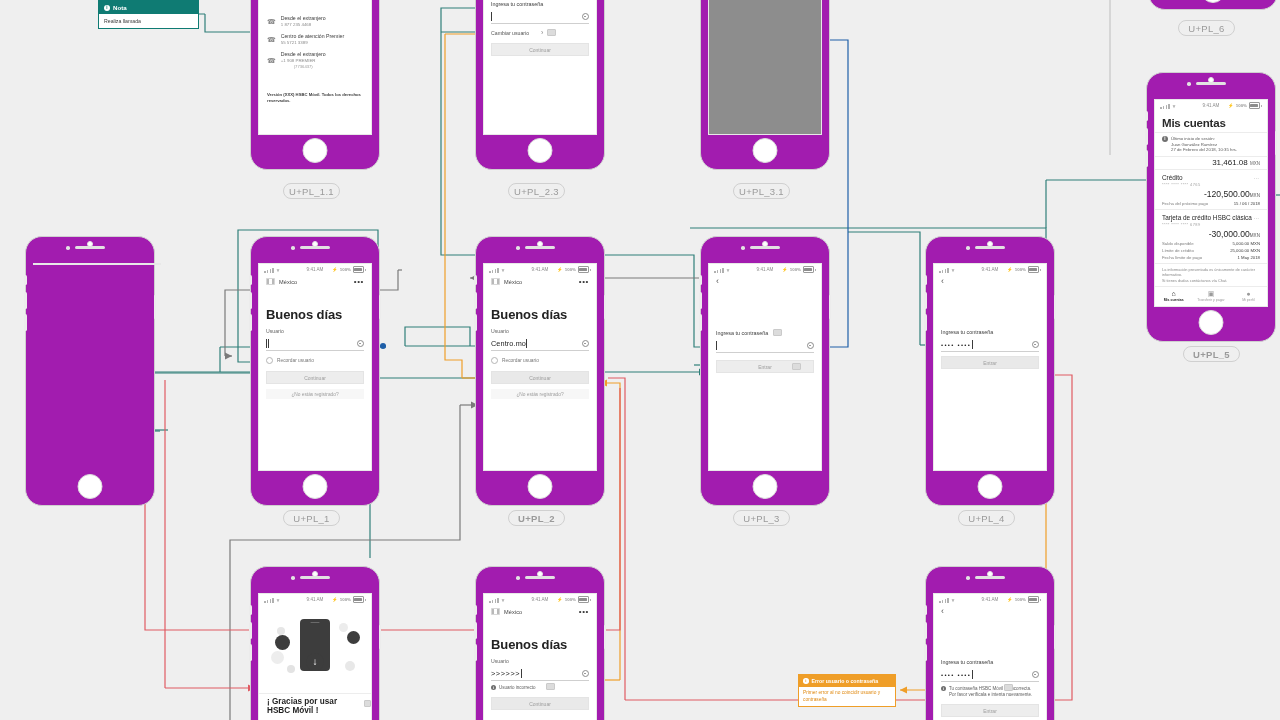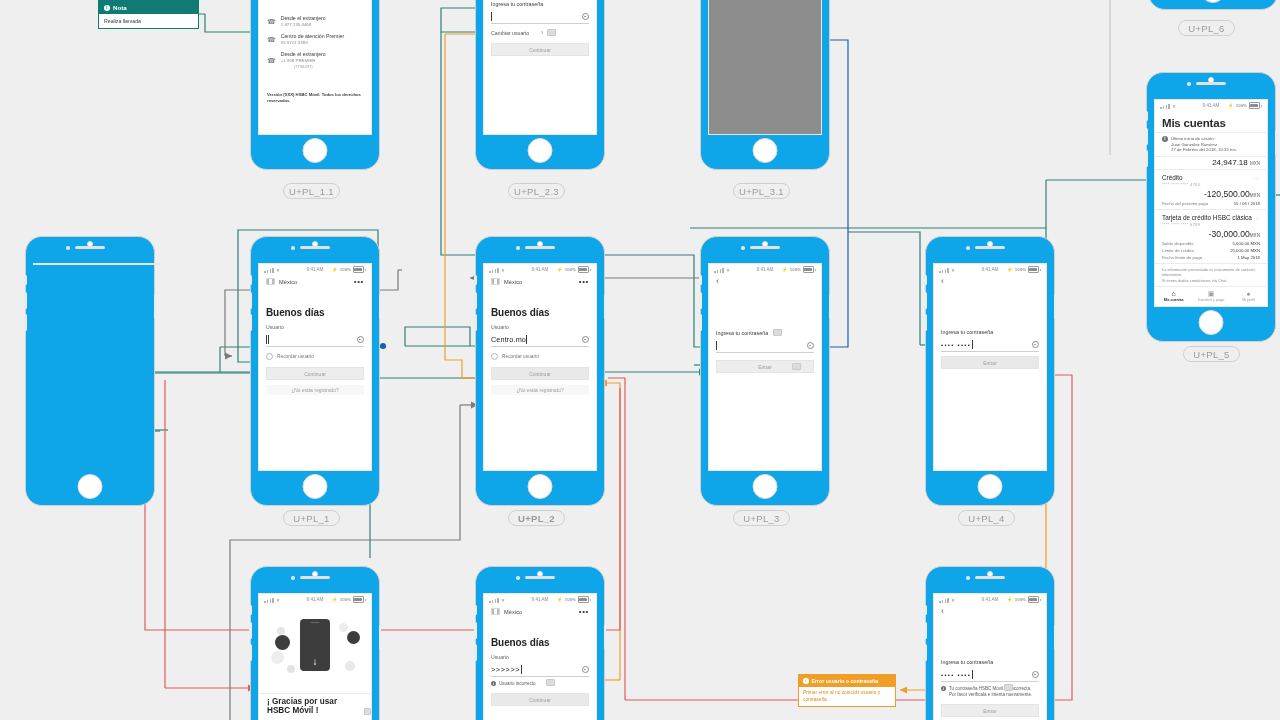--- a/index.html
+++ b/index.html
@@ -15,21 +15,21 @@
     background: #efefef;
   }
   #wires { position: absolute; left:0; top:0; width:1280px; height:720px; pointer-events:none; }
 
   
   .phone {
     position: absolute;
     box-sizing: border-box;
     border: 1.6px solid #cfcfcf;
     border-radius: 17px;
-    background: #0ea5e9;
+    background: #a21caf;
   }
   .phone .speaker {
     position:absolute; top:9px; left:50%; transform:translateX(-50%);
     width:30px; height:3px; border-radius:2px; background:#e2e2e2;
   }
   .phone .cam {
     position:absolute; top:9px; left:50%; margin-left:-24px;
     width:3.5px; height:3.5px; border-radius:50%; background:#e2e2e2;
   }
   .phone .sensor {
@@ -85,21 +85,21 @@
 
   
   .appnav { display:flex; align-items:center; padding:3px 7px 0 7px; }
   .flag { width:7px; height:5px; border-radius:0.8px; background:
       linear-gradient(to right,#b9b9b9 33%,#ffffff 33%,#ffffff 66%,#b9b9b9 66%);
       border:0.4px solid #d7d7d7; }
   .cc { font-size:5.6px; color:#444; margin-left:4px; letter-spacing:0.1px; }
   .dots { margin-left:auto; letter-spacing:0.6px; color:#3a3a3a; font-size:8px; line-height:6px; }
   .backchev { font-size:9px; color:#555; padding:2px 7px 0 7px; line-height:9px; }
 
-  .greet { font-size:10px; color:#222; font-weight:bold; margin:22px 7px 0 7px; letter-spacing:-0.1px; }
+  .greet { font-size:13px; color:#222; font-weight:bold; margin:22px 7px 0 7px; letter-spacing:-0.1px; }
   .fieldlabel { font-size:5.2px; color:#666; margin:6px 7px 0 7px; }
   .pwdlabel { font-size:5.4px; color:#3c3c3c; margin:0 7px 0 7px; }
   .inputrow {
     margin:3px 7px 0 7px; border-bottom:0.8px solid #cfcfcf;
     height:13px; display:flex; align-items:center; position:relative;
   }
   .inputval { font-size:7.3px; color:#222; letter-spacing:0.1px; }
   .inputval.dots-pwd { letter-spacing:1.3px; font-size:6px; }
   .caret { width:0.9px; height:9px; background:#3b3b3b; display:inline-block; margin-left:0.5px; }
   .caret-only { width:0.9px; height:9px; background:#3b3b3b; display:inline-block; }
@@ -448,21 +448,21 @@
       </div>
       <div class="acc-sess">
         <span class="ico">i</span>
         <span class="tx">
           <div>Último inicio de sesión:</div>
           <div>Juan González Ramírez</div>
           <div>27 de Febrero del 2018, 10:35 hrs.</div>
         </span>
       </div>
       <div class="acc-amt-top">
-        <span>24,947.18</span>
+        <span>31,461.08</span>
         <small>MXN</small>
       </div>
 
       <div class="acc-card">
         <div class="acc-row1">
           <span class="acc-name">Crédito</span>
           <span class="acc-dots">…</span>
         </div>
         <div class="acc-mask">**** **** **** 4765</div>
         <div class="acc-big">
@@ -509,21 +509,21 @@
           <div class="gi">▣</div>
           <div class="lb">Transferir y pagar</div>
         </div>
         <div class="acc-tab">
           <div class="gi">●</div>
           <div class="lb">Mi perfil</div>
         </div>
       </div>
     </div>
   </div>
-  <div class="caption" style="left:1183px; top:346px;">U+PL_5</div>
+  <div class="caption" style="left:1183px; top:346px;font-weight:bold;">U+PL_5</div>
 
   <div class="phone" style="left:250px; top:236px; width:130px; height:270px;">
     <div class="sensor"></div>
     <div class="cam"></div>
     <div class="speaker"></div>
     <div class="btn-l1"></div>
       <div class="btn-l2"></div>
       <div class="btn-l3"></div>
       <div class="btn-r"></div>
     <div class="home"></div>
@@ -731,21 +731,21 @@
         <div class="bub" style="left:12px; top:46px; width:13px; height:13px; background:#ededed;"></div>
         <div class="bub" style="left:28px; top:60px; width:8px; height:8px; background:#e3e3e3;"></div>
         <div class="bub" style="left:80px; top:18px; width:9px; height:9px; background:#ececec;"></div>
         <div class="bub" style="left:86px; top:56px; width:10px; height:10px; background:#e8e8e8;"></div>
         <div class="upd-phone"></div>
         <div class="bub" style="left:16px; top:30px; width:15px; height:15px; background:#3d3d3d;"></div>
         <div class="bub" style="left:88px; top:26px; width:13px; height:13px; background:#3d3d3d;"></div>
         <div class="upd-dl">↓</div>
       </div>
       <div class="upd-sep"></div>
-      <div style="display:flex;align-items:flex-end;">
+      <div style="display:flex;align-items:flex-start;">
         <div class="upd-t">¡ Gracias por usar HSBC Móvil !</div>
         <span class="hotspot" style="margin:6px 0 0 3px;"></span>
       </div>
       <div style="display:flex;align-items:flex-start;">
         <div class="upd-p">Hacemos actualizaciones periódicas para brindarte nuevas funciones excelentes y para mantenerte a salvo. Por favor actualiza  a través de tu App Store.</div>
 
       </div>
 
     </div>
   </div>

